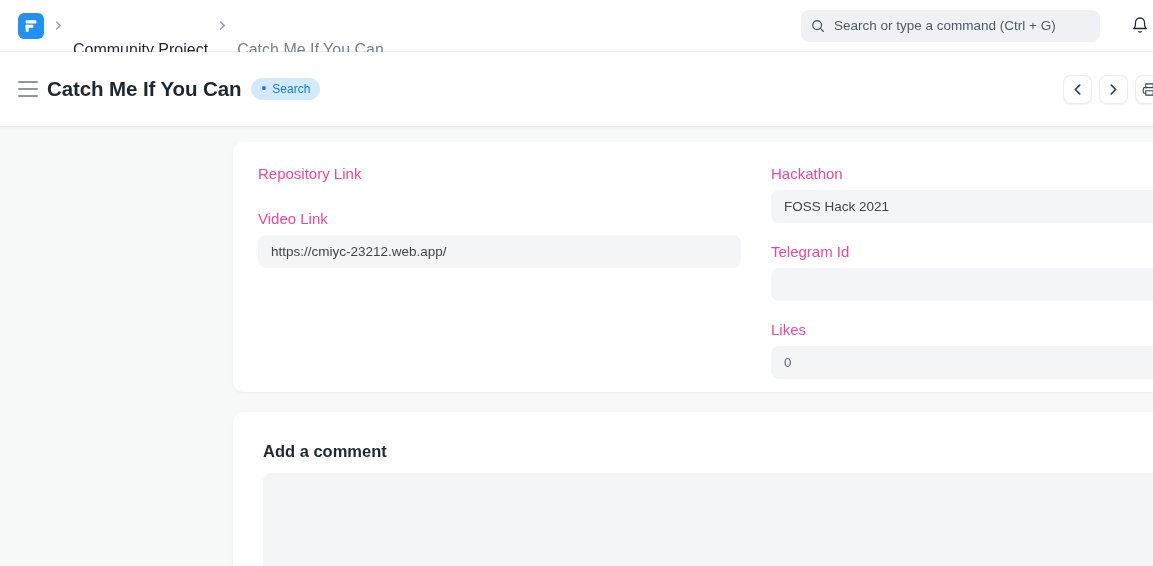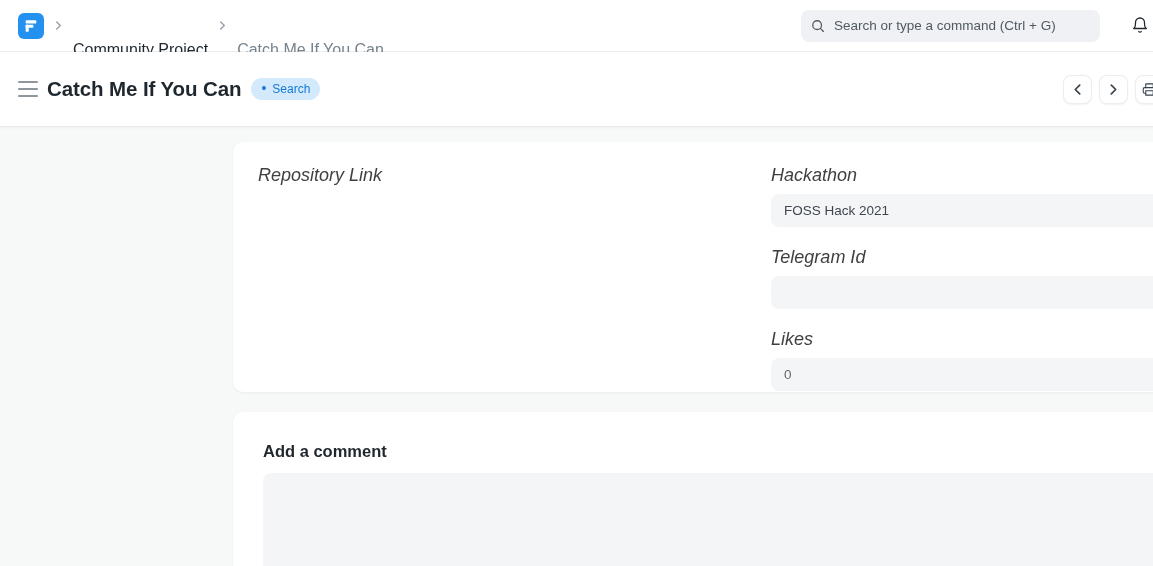--- a/index.html
+++ b/index.html
@@ -117,23 +117,22 @@
   }
   .card.form-card { top: 15px; height: 250px; padding: 23px 25px; }
   .card.comment-card { top: 285px; height: 420px; padding: 30px; }
 
   .form-grid { display: flex; gap: 30px; }
   .form-col { width: 483px; display: flex; flex-direction: column; }
 
   .field { margin-bottom: 20px; }
   .field-label {
     display: block;
-    font-size: 18px; color: #404040;
+    font-size: 15px; color: #ec4899;
     margin-bottom: 8px;
-    font-style: italic;
   }
   .field-input {
     width: 100%; height: 33px;
     background: #f4f5f6;
     border: none; outline: none;
     border-radius: 8px;
     padding: 0 13px;
     font-size: 13.5px; color: #3f4650;
     font-family: inherit;
   }
@@ -231,20 +230,22 @@
 
 <main class="main">
 
   <div class="card form-card">
     <div class="form-grid">
       <div class="form-col">
         <div class="field">
           <label class="field-label">Repository Link</label>
         </div>
         <div class="field">
+          <label class="field-label">Video Link</label>
+          <input class="field-input" type="text" value="https://cmiyc-23212.web.app/" style="">
         </div>
       </div>
 
       <div class="form-col">
         <div class="field">
           <label class="field-label">Hackathon</label>
           <input class="field-input" type="text" value="FOSS Hack 2021" style="">
         </div>
         <div class="field">
           <label class="field-label">Telegram Id</label>

